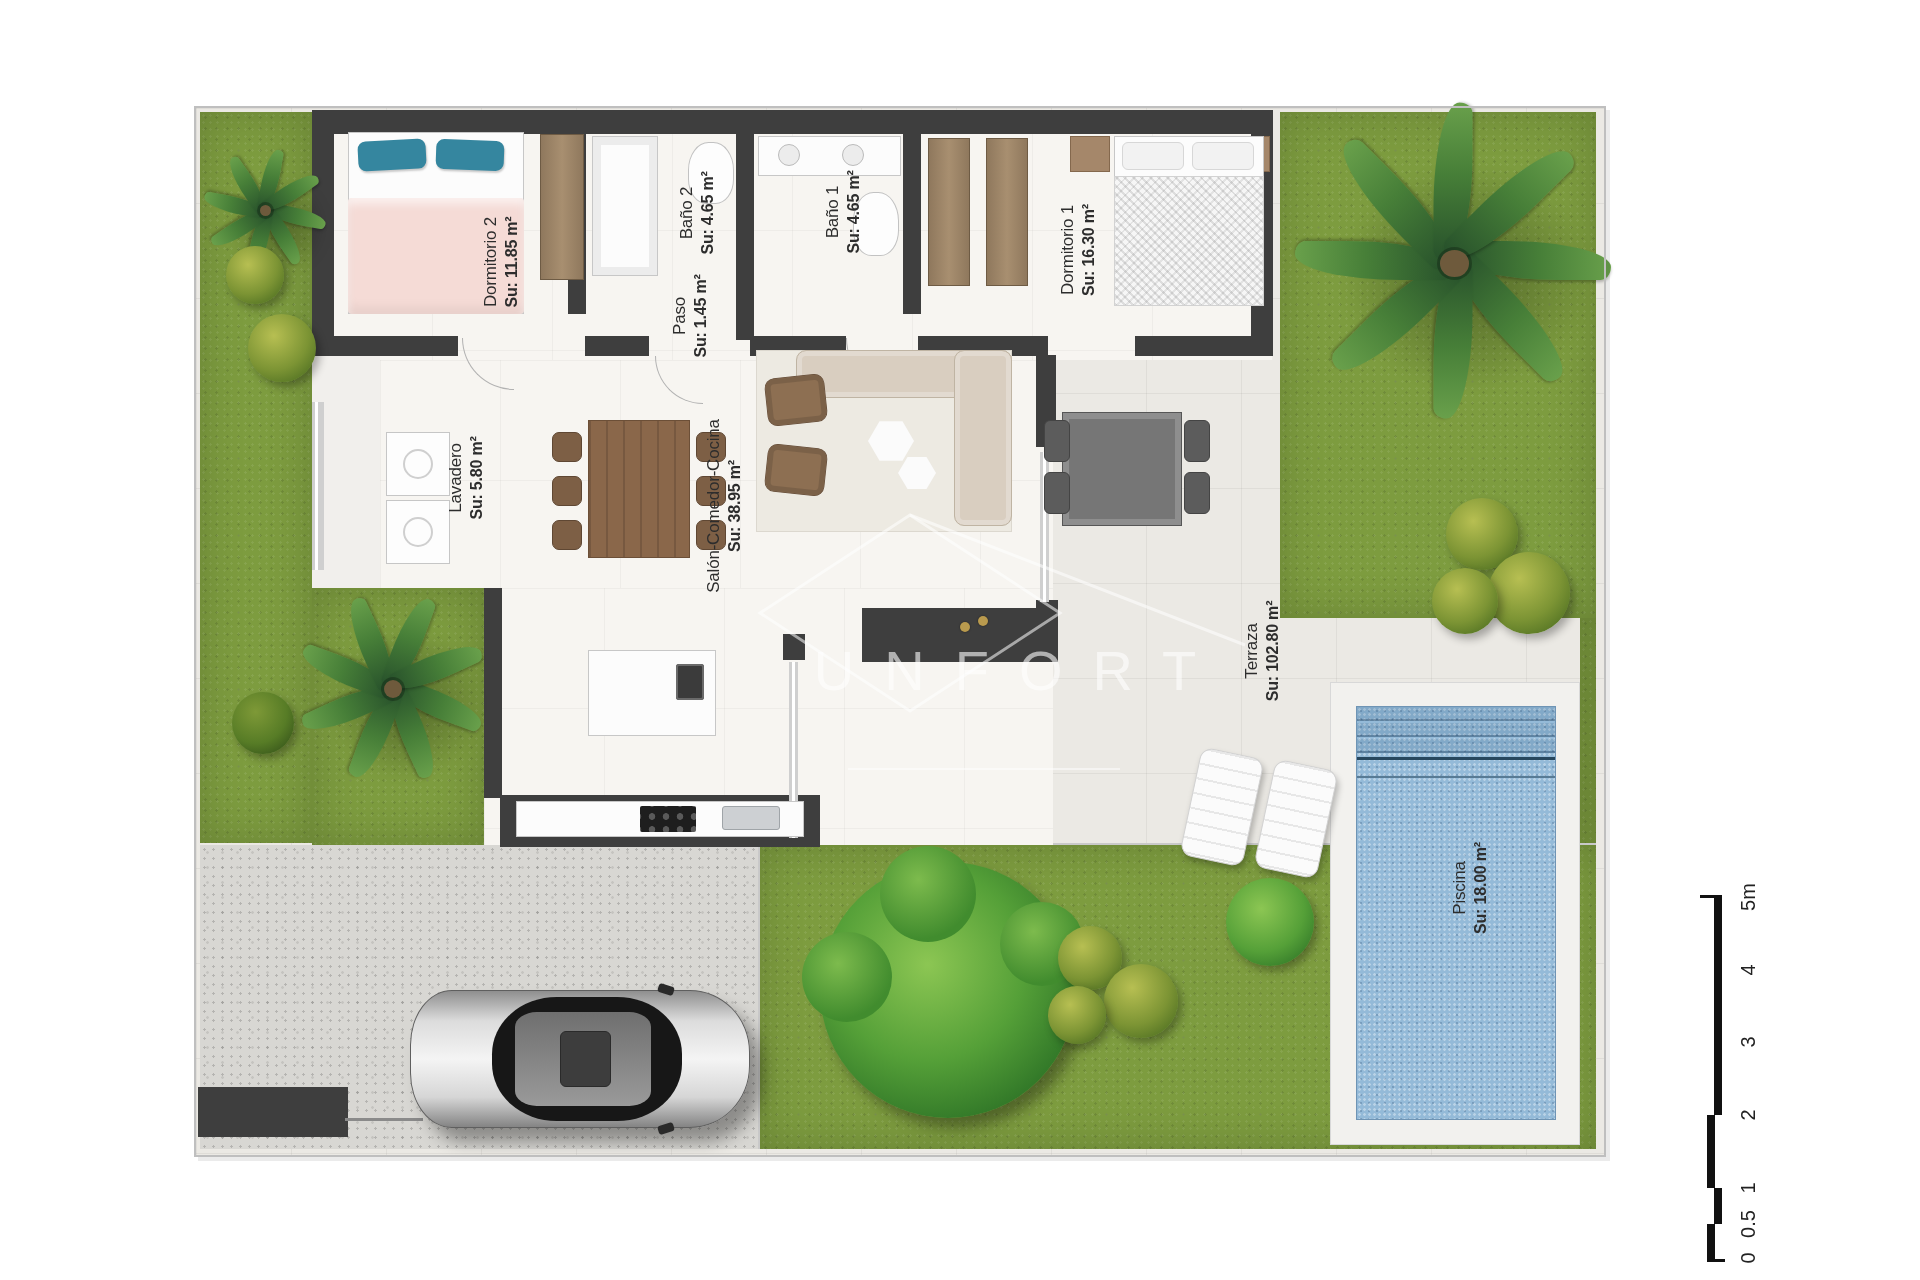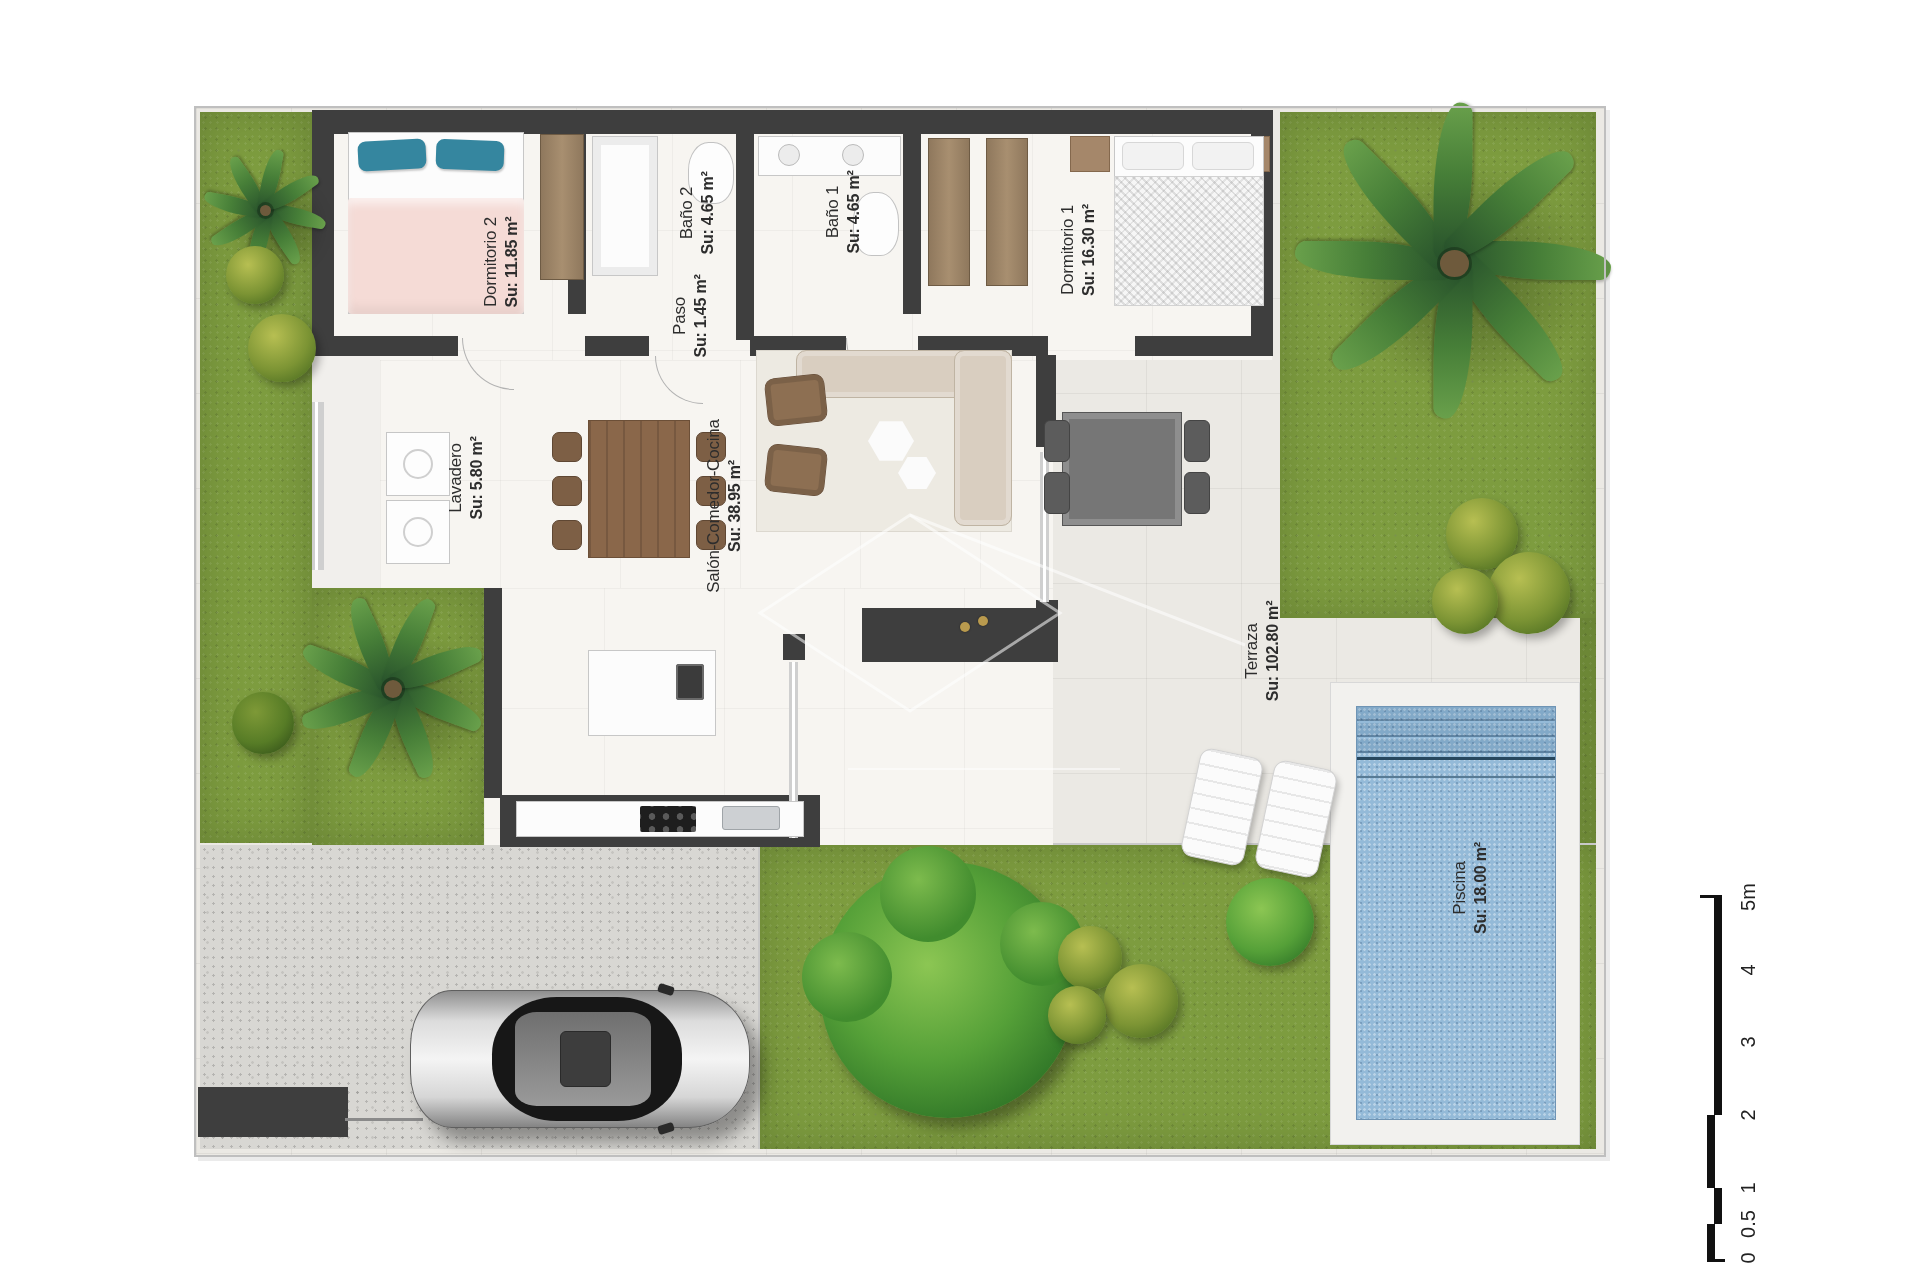--- a/index.html
+++ b/index.html
@@ -349,20 +349,21 @@
   </div>
   <div class="room-label" style="left:1470px;top:888px;">
     <div class="rn">Piscina</div>
     <div class="ra">Su: 18.00 m²</div>
   </div>
 
   <svg class="abs" style="left:740px;top:505px;" width="560" height="270" viewBox="0 0 560 270">
     <polygon points="170,10 320,108 170,206 20,108" fill="none" stroke="rgba(255,255,255,0.55)" stroke-width="3"></polygon>
     <line x1="170" y1="10" x2="505" y2="140" stroke="rgba(255,255,255,0.55)" stroke-width="3"></line>
   </svg>
+  <div class="abs wm wm-brand" style="left:805px;top:638px;width:430px;">UNFORT</div>
   <i class="wm-underline" style="left:848px;top:768px;width:272px;height:2px;"></i>
 
   <div id="plan-frame" class="abs" style="left:194px;top:106px;width:1412px;height:1051px;"></div>
 
   <div>
     <i class="scale-tick" style="left:1700px;top:895px;width:20px;height:3px;"></i>
     <i class="scale-seg" style="left:1714px;top:895px;width:8px;height:220px;"></i>
     <i class="scale-seg" style="left:1707px;top:1115px;width:8px;height:73px;"></i>
     <i class="scale-seg" style="left:1714px;top:1188px;width:8px;height:36px;"></i>
     <i class="scale-seg" style="left:1707px;top:1224px;width:8px;height:38px;"></i>

